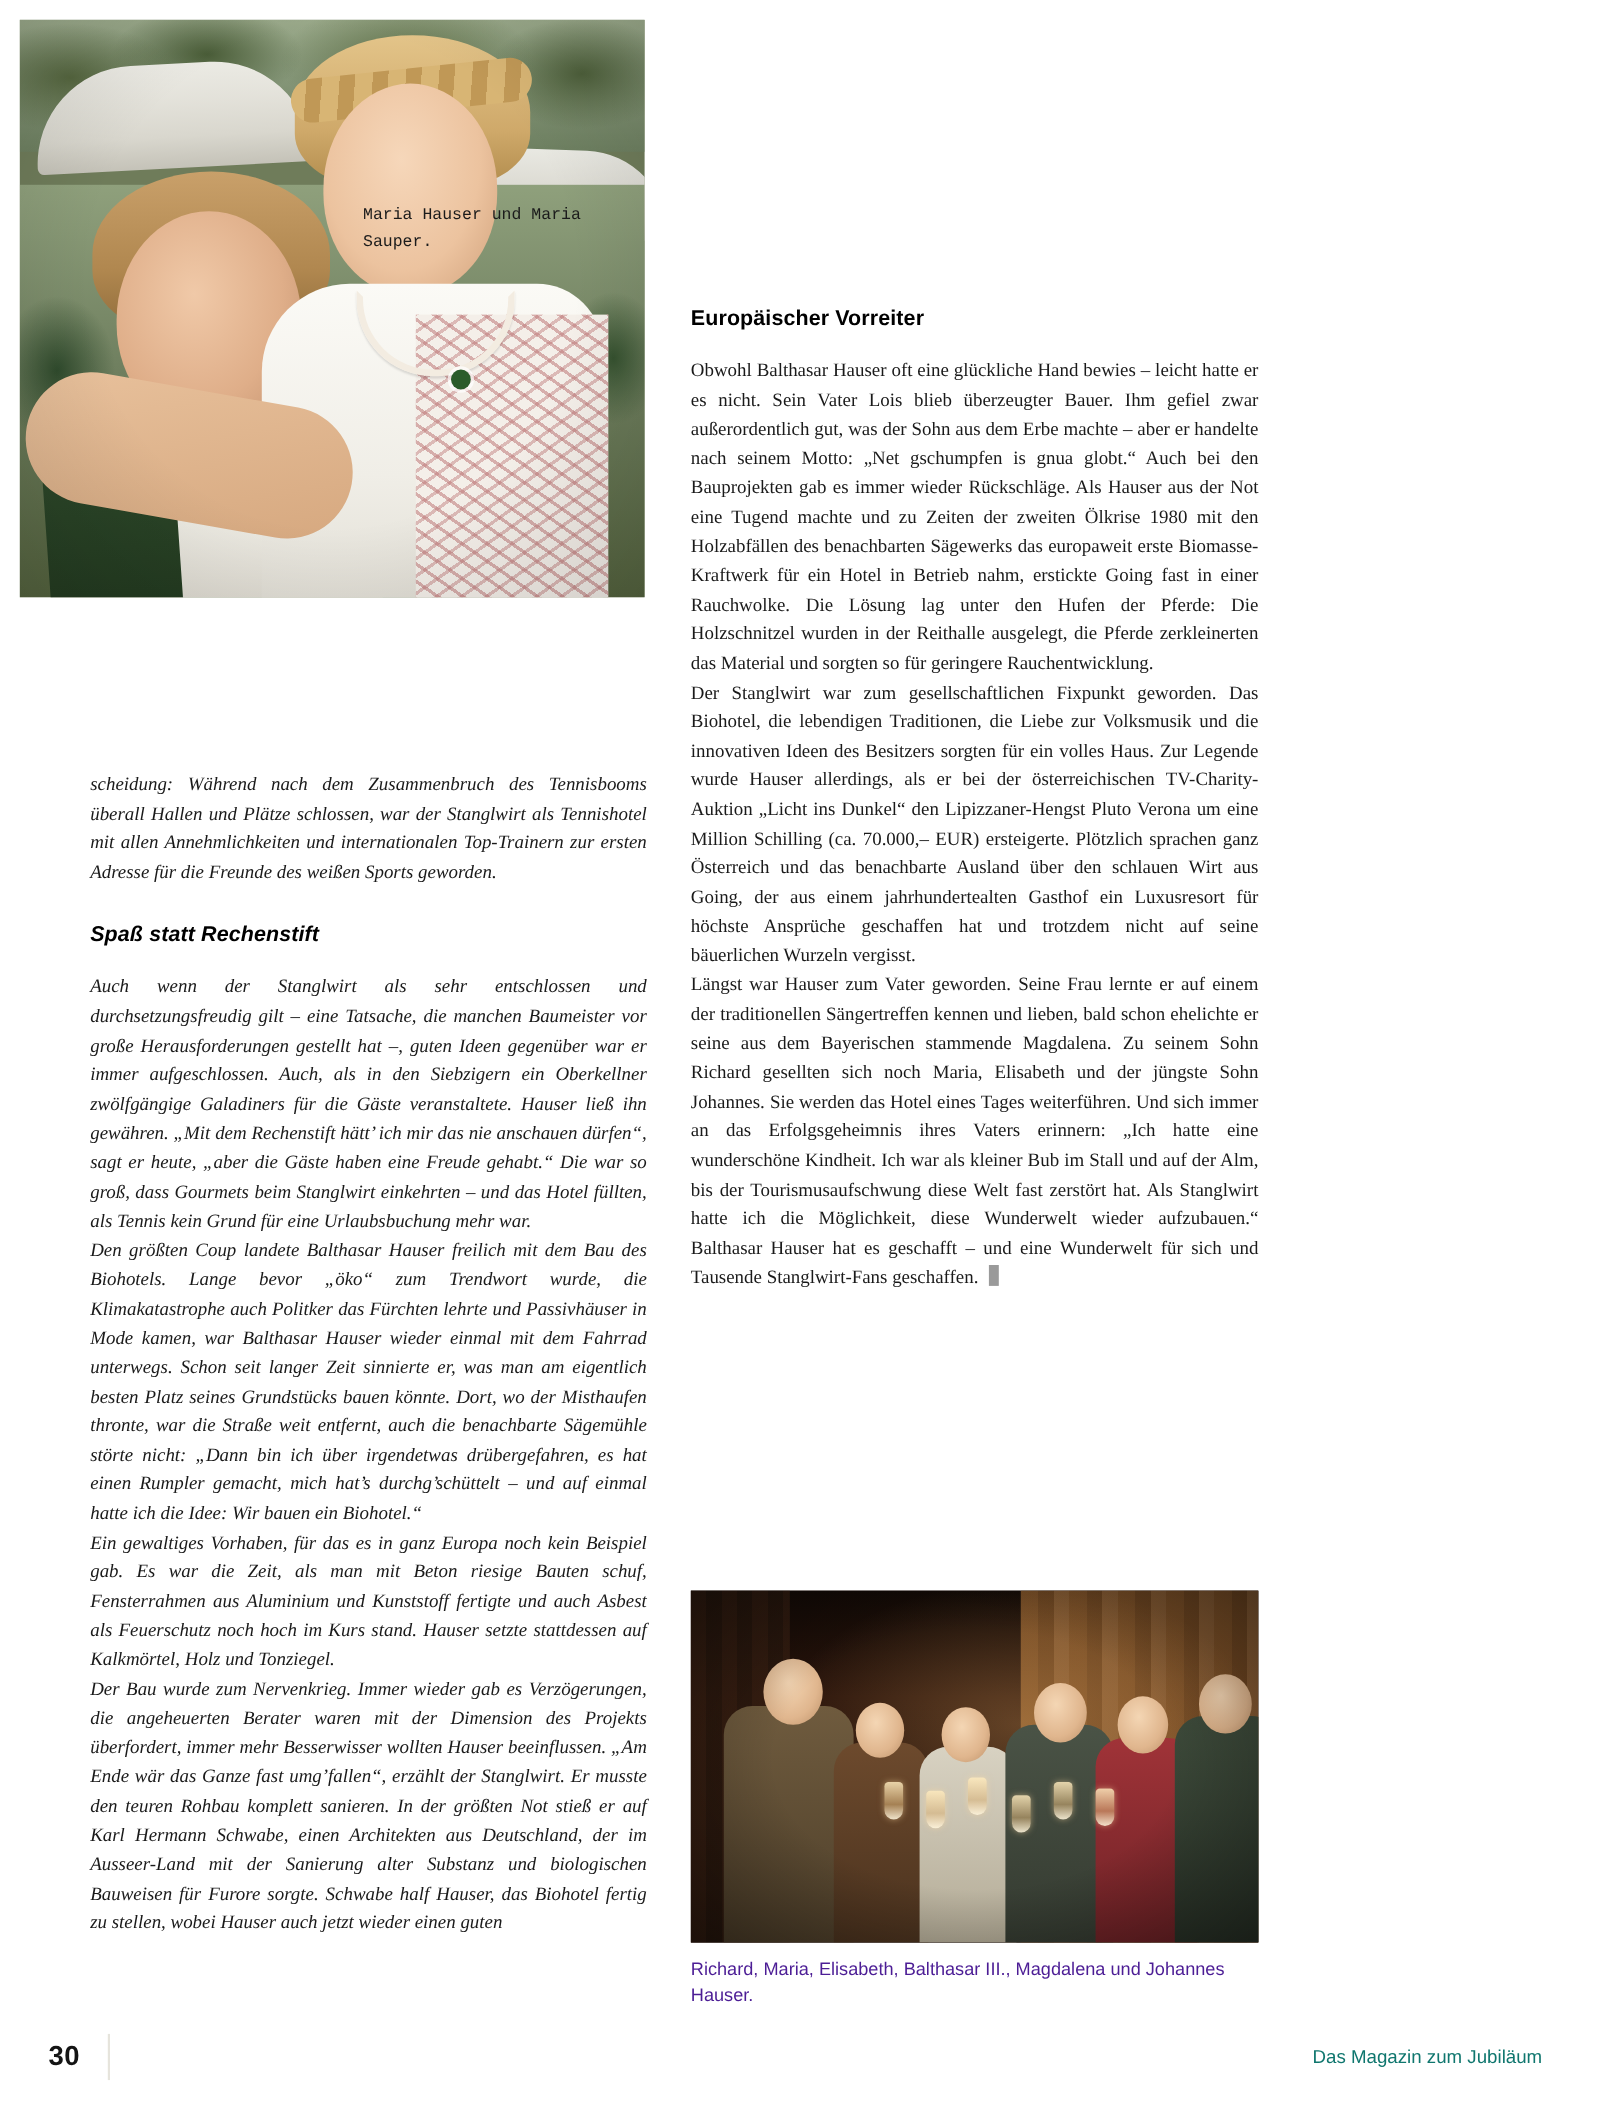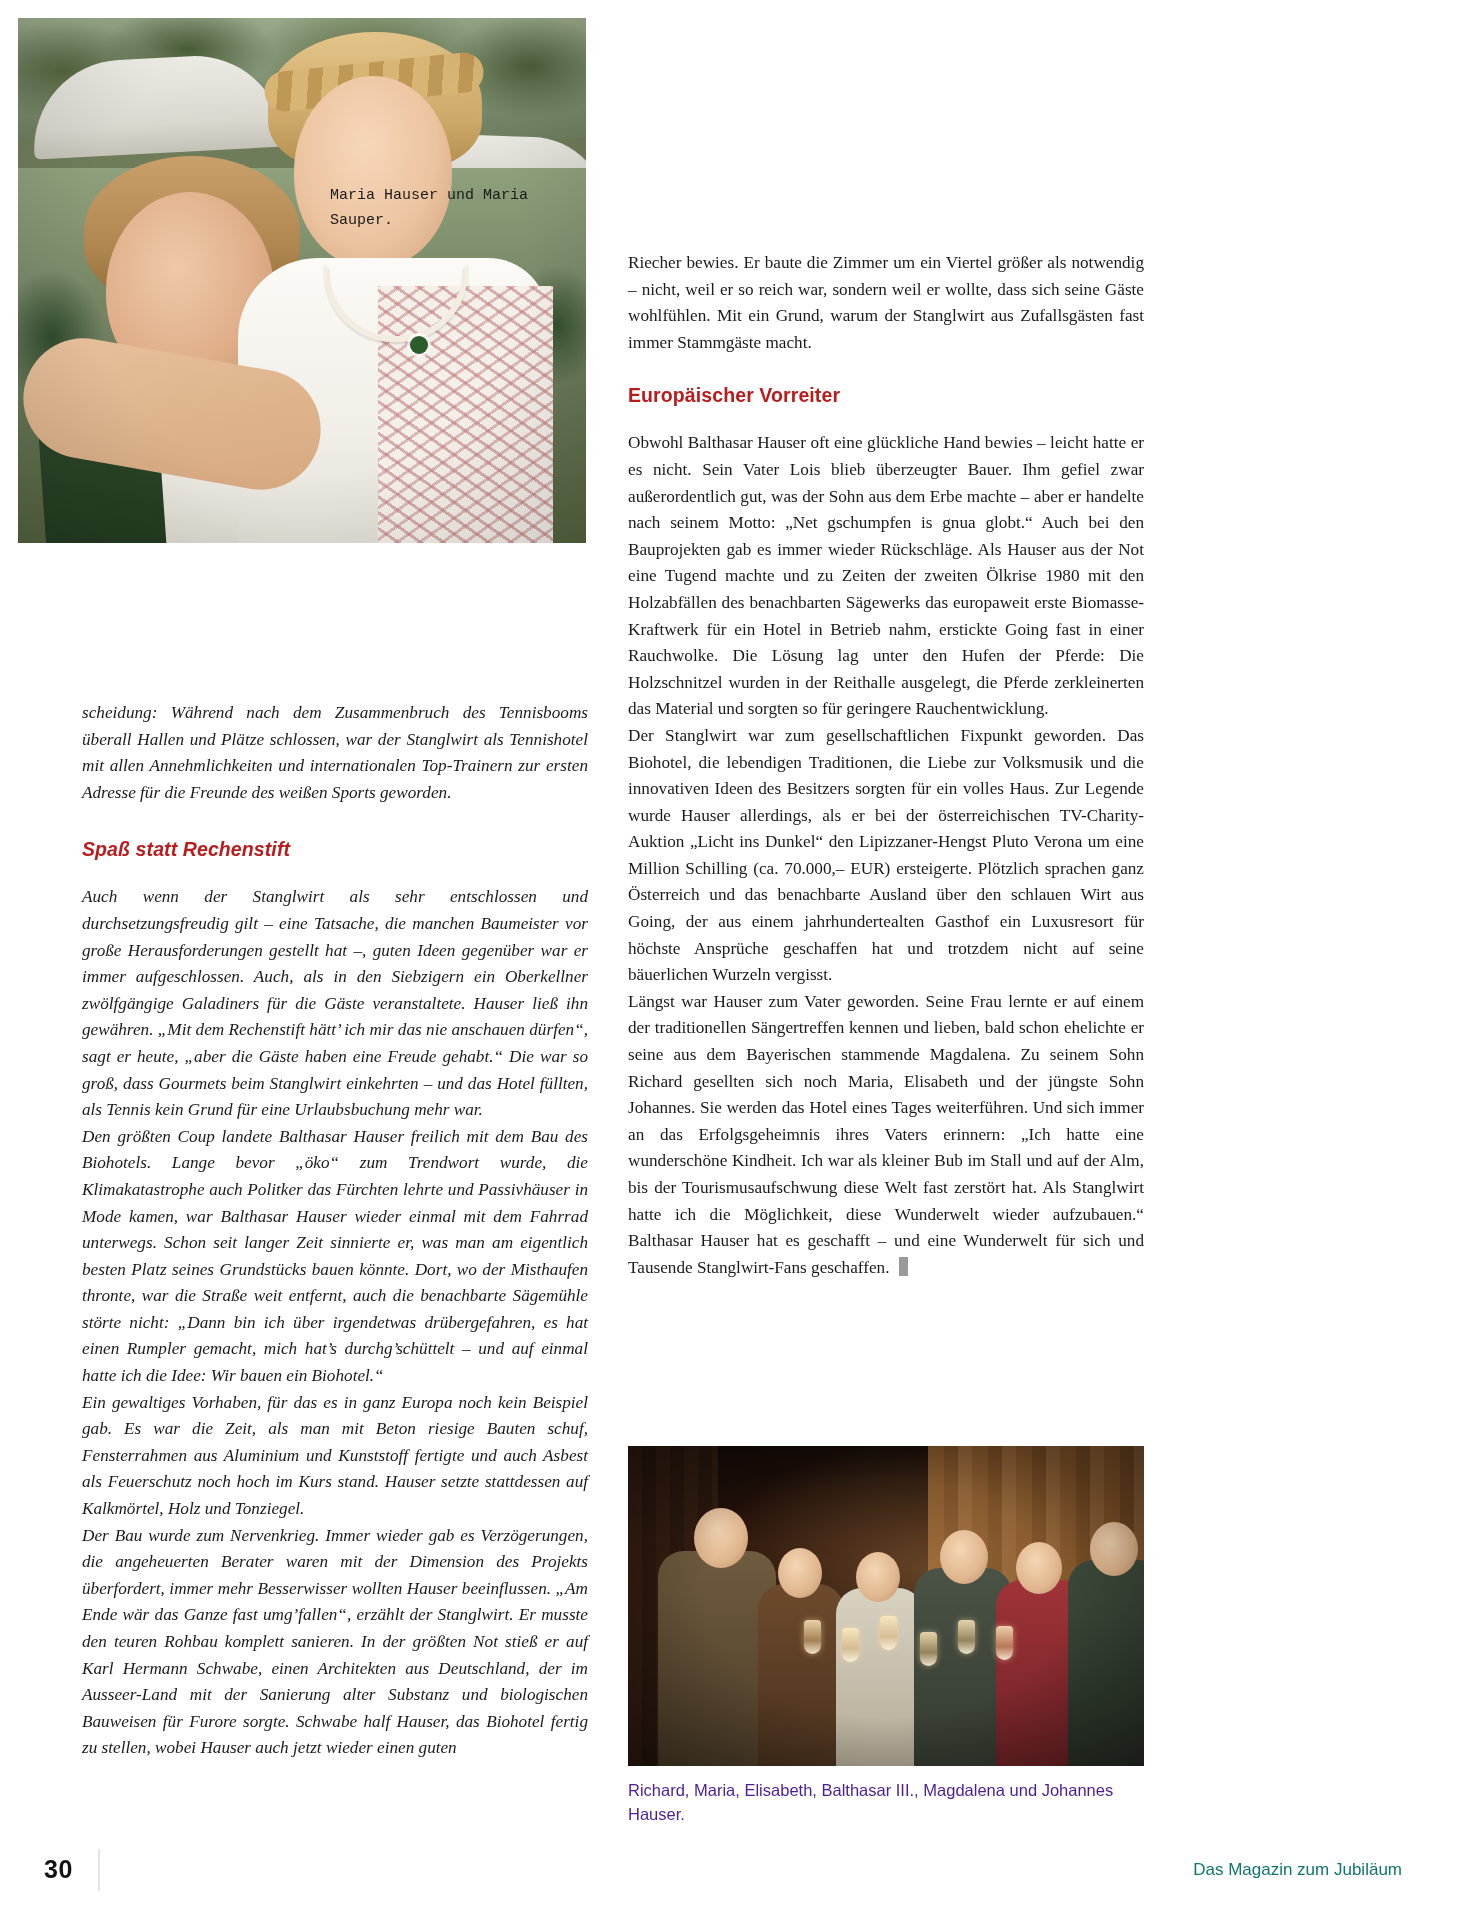--- a/index.html
+++ b/index.html
@@ -197,21 +197,21 @@
   }
   .col p + p { margin-top: 0; }
 
   h2.section-head {
     font-family: "Liberation Sans", sans-serif;
     font-weight: bold;
     font-size: 19.5px;
     line-height: 26px;
     letter-spacing: .1px;
     margin: 26px 0 22px 0;
-    color: #b91c1c;
+    color: #000000;
   }
   h2.section-head.first { margin-top: 30px; }
 
   .endmark {
     display: inline-block;
     width: 9px;
     height: 19px;
     background: #9a9a9a;
     vertical-align: -3px;
     margin-left: 10px;
@@ -368,21 +368,20 @@
 
     <h2 class="section-head first">Spaß statt Rechenstift</h2>
 
     <p>Auch wenn der Stanglwirt als sehr entschlossen und durchsetzungsfreudig gilt – eine Tatsache, die manchen Baumeister vor große Herausforderungen gestellt hat –, guten Ideen gegenüber war er immer aufgeschlossen. Auch, als in den Siebzigern ein Oberkellner zwölfgängige Galadiners für die Gäste veranstaltete. Hauser ließ ihn gewähren. „Mit dem Rechenstift hätt’ ich mir das nie anschauen dürfen“, sagt er heute, „aber die Gäste haben eine Freude gehabt.“ Die war so groß, dass Gourmets beim Stanglwirt einkehrten – und das Hotel füllten, als Tennis kein Grund für eine Urlaubsbuchung mehr war.</p>
     <p>Den größten Coup landete Balthasar Hauser freilich mit dem Bau des Biohotels. Lange bevor „öko“ zum Trendwort wurde, die Klimakatastrophe auch Politker das Fürchten lehrte und Passivhäuser in Mode kamen, war Balthasar Hauser wieder einmal mit dem Fahrrad unterwegs. Schon seit langer Zeit sinnierte er, was man am eigentlich besten Platz seines Grundstücks bauen könnte. Dort, wo der Misthaufen thronte, war die Straße weit entfernt, auch die benachbarte Sägemühle störte nicht: „Dann bin ich über irgendetwas drübergefahren, es hat einen Rumpler gemacht, mich hat’s durchg’schüttelt – und auf einmal hatte ich die Idee: Wir bauen ein Biohotel.“</p>
     <p>Ein gewaltiges Vorhaben, für das es in ganz Europa noch kein Beispiel gab. Es war die Zeit, als man mit Beton riesige Bauten schuf, Fensterrahmen aus Aluminium und Kunststoff fertigte und auch Asbest als Feuerschutz noch hoch im Kurs stand. Hauser setzte stattdessen auf Kalkmörtel, Holz und Tonziegel.</p>
     <p>Der Bau wurde zum Nervenkrieg. Immer wieder gab es Verzögerungen, die angeheuerten Berater waren mit der Dimension des Projekts überfordert, immer mehr Besserwisser wollten Hauser beeinflussen. „Am Ende wär das Ganze fast umg’fallen“, erzählt der Stanglwirt. Er musste den teuren Rohbau komplett sanieren. In der größten Not stieß er auf Karl Hermann Schwabe, einen Architekten aus Deutschland, der im Ausseer-Land mit der Sanierung alter Substanz und biologischen Bauweisen für Furore sorgte. Schwabe half Hauser, das Biohotel fertig zu stellen, wobei Hauser auch jetzt wieder einen guten</p>
   </div>
 
   <div class="col col-right">
-    <p>Riecher bewies. Er baute die Zimmer um ein Viertel größer als notwendig – nicht, weil er so reich war, sondern weil er wollte, dass sich seine Gäste wohlfühlen. Mit ein Grund, warum der Stanglwirt aus Zufallsgästen fast immer Stammgäste macht.</p>
 
     <h2 class="section-head">Europäischer Vorreiter</h2>
 
     <p>Obwohl Balthasar Hauser oft eine glückliche Hand bewies – leicht hatte er es nicht. Sein Vater Lois blieb überzeugter Bauer. Ihm gefiel zwar außerordentlich gut, was der Sohn aus dem Erbe machte – aber er handelte nach seinem Motto: „Net gschumpfen is gnua globt.“ Auch bei den Bauprojekten gab es immer wieder Rückschläge. Als Hauser aus der Not eine Tugend machte und zu Zeiten der zweiten Ölkrise 1980 mit den Holzabfällen des benachbarten Sägewerks das europaweit erste Biomasse-Kraftwerk für ein Hotel in Betrieb nahm, erstickte Going fast in einer Rauchwolke. Die Lösung lag unter den Hufen der Pferde: Die Holzschnitzel wurden in der Reithalle ausgelegt, die Pferde zerkleinerten das Material und sorgten so für geringere Rauchentwicklung.</p>
     <p>Der Stanglwirt war zum gesellschaftlichen Fixpunkt geworden. Das Biohotel, die lebendigen Traditionen, die Liebe zur Volksmusik und die innovativen Ideen des Besitzers sorgten für ein volles Haus. Zur Legende wurde Hauser allerdings, als er bei der österreichischen TV-Charity-Auktion „Licht ins Dunkel“ den Lipizzaner-Hengst Pluto Verona um eine Million Schilling (ca. 70.000,– EUR) ersteigerte. Plötzlich sprachen ganz Österreich und das benachbarte Ausland über den schlauen Wirt aus Going, der aus einem jahrhundertealten Gasthof ein Luxusresort für höchste Ansprüche geschaffen hat und trotzdem nicht auf seine bäuerlichen Wurzeln vergisst.</p>
     <p><span>Längst war Hauser zum Vater geworden. Seine Frau lernte er auf einem der traditionellen Sängertreffen kennen und lieben, bald schon ehelichte er seine aus dem Bayerischen stammende Magdalena. Zu seinem Sohn Richard gesellten sich noch Maria, Elisabeth und der jüngste Sohn Johannes. Sie werden das Hotel eines Tages weiterführen. Und sich immer an das Erfolgsgeheimnis ihres Vaters erinnern: „Ich hatte eine wunderschöne Kindheit. Ich war als kleiner Bub im Stall und auf der Alm, bis der Tourismusaufschwung diese Welt fast zerstört hat. Als Stanglwirt hatte ich die Möglichkeit, diese Wunderwelt wieder aufzubauen.“ Balthasar Hauser hat es geschafft – und eine Wunderwelt für sich und Tausende Stanglwirt-Fans geschaffen.</span><span class="endmark"></span></p>
   </div>
 
   <div class="bottom-photo">
     <div class="bg"></div>

